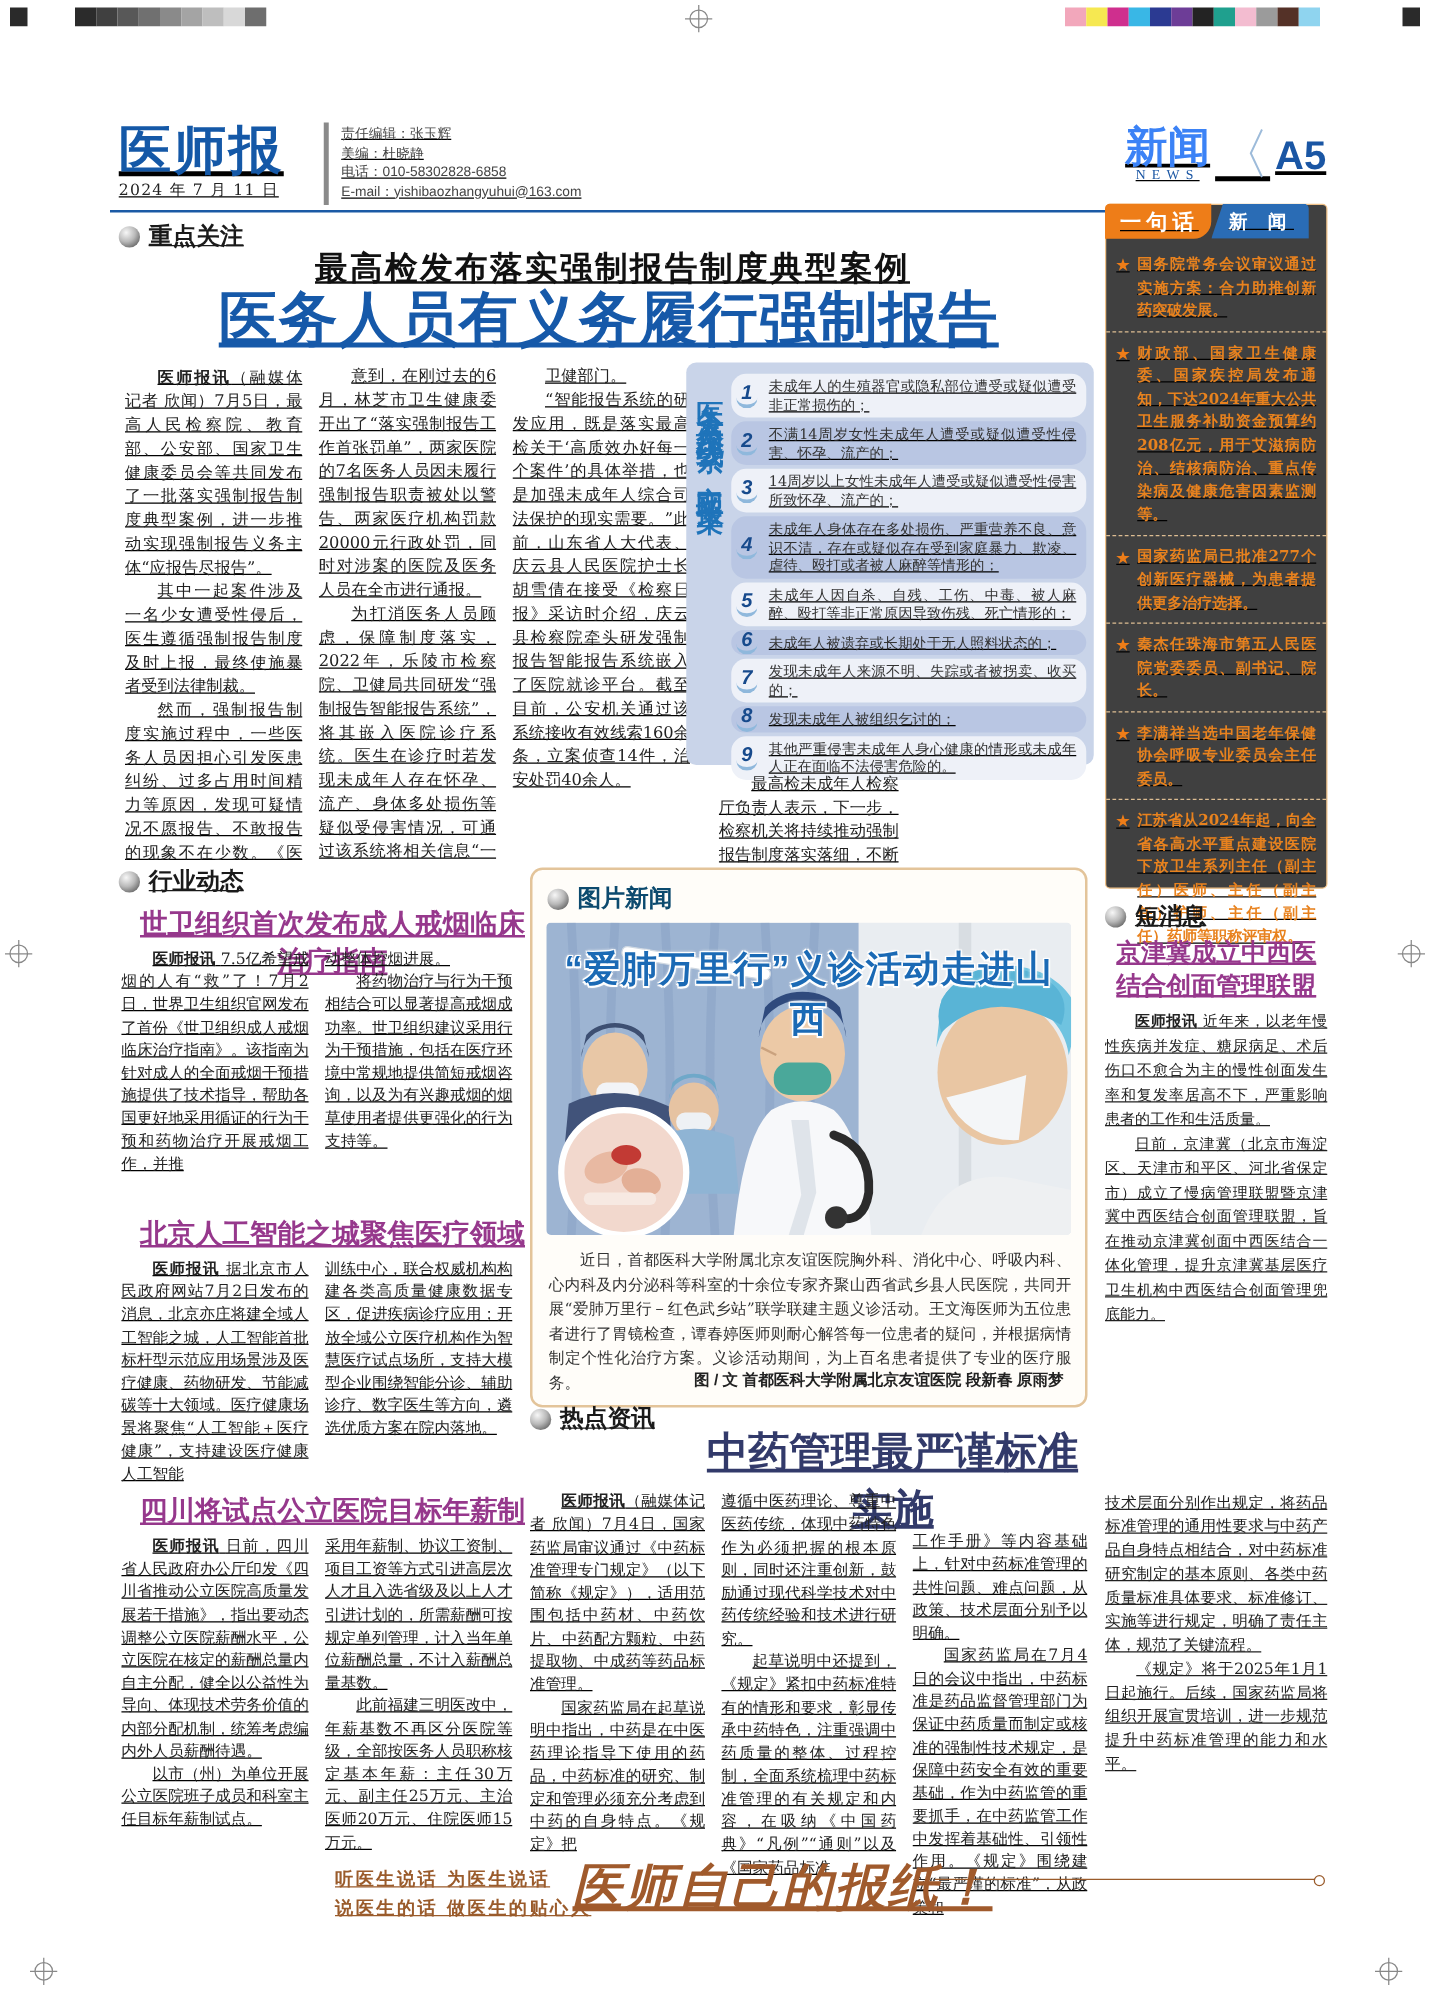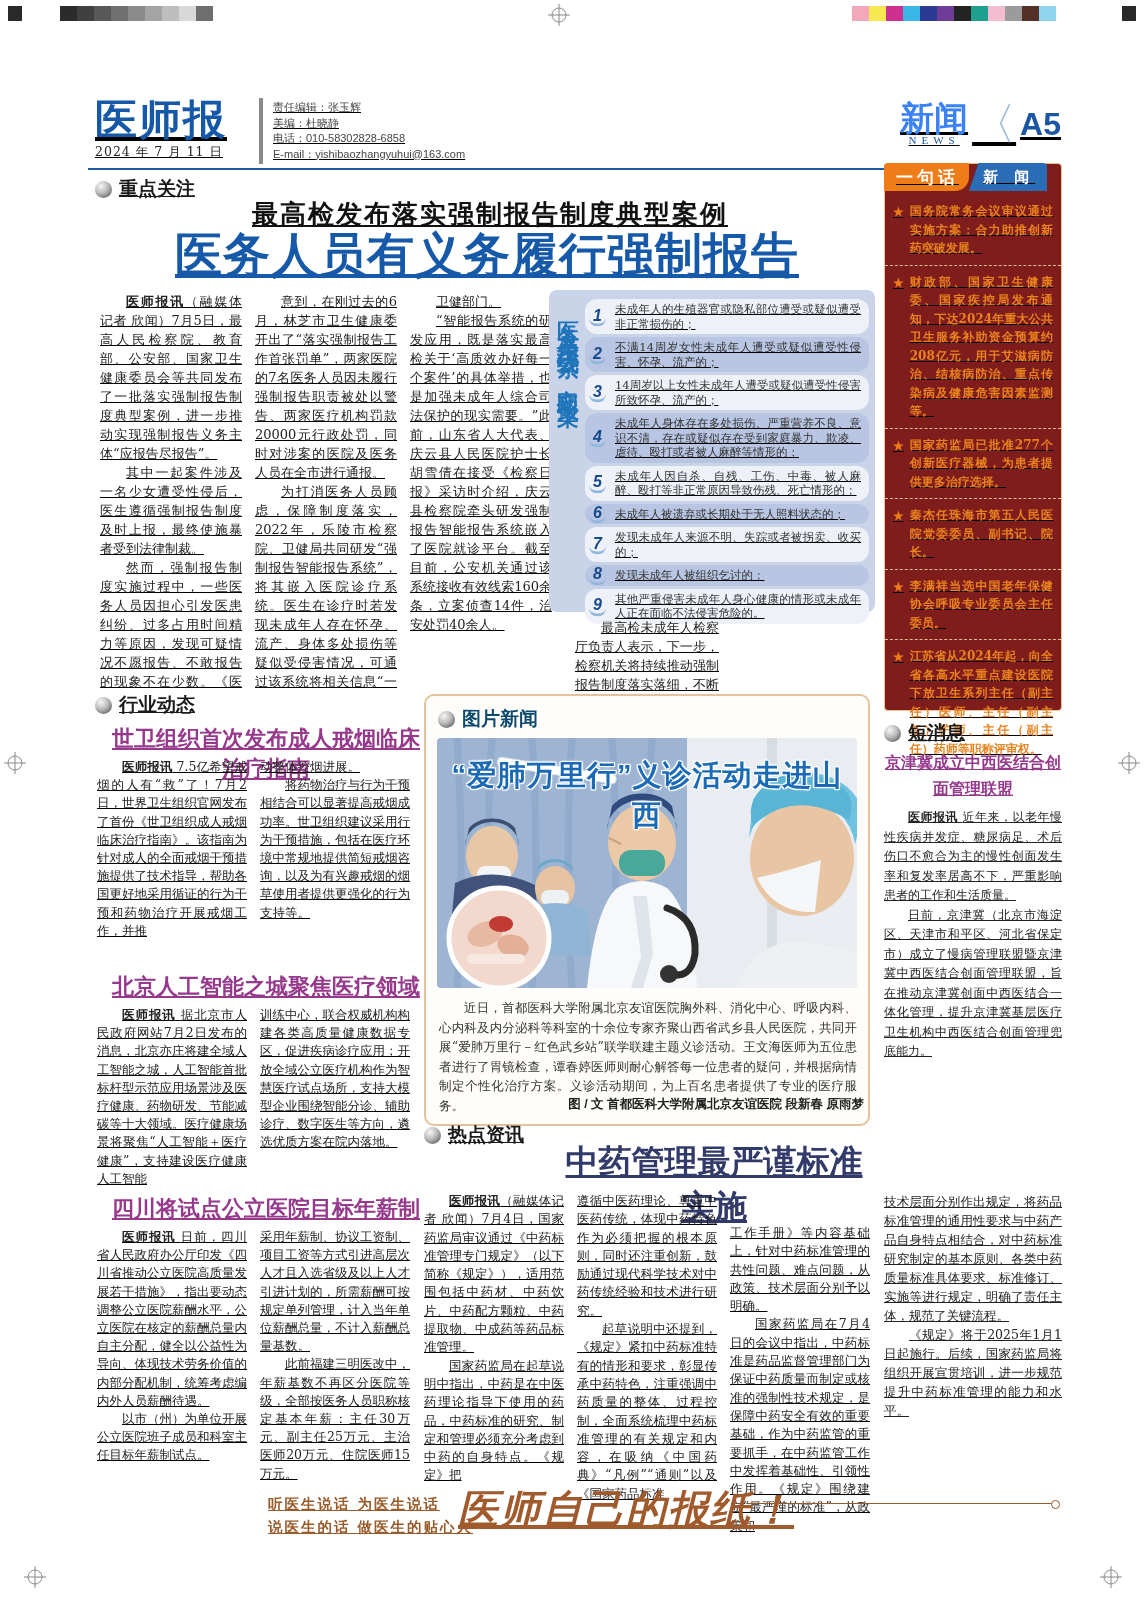--- a/index.html
+++ b/index.html
@@ -45,51 +45,51 @@
   .vtitle{position:absolute;left:4px;top:14px;writing-mode:vertical-rl;font-family:"Liberation Sans",sans-serif;
           font-weight:900;font-size:22px;color:#1f74ba;letter-spacing:5px;height:290px;}
   .pill{position:relative;border-radius:12px;padding:3px 8px 3px 30px;margin:3px 0;font-size:11.5px;line-height:14.5px;color:#333;text-align:justify;}
   .pill:nth-child(odd){background:#b9c6e3;}
   .pill:nth-child(even){background:#eef1f8;}
   .pill .num{position:absolute;left:8px;top:50%;transform:translateY(-58%);font-style:italic;font-weight:900;
              font-size:16px;color:#174a8c;font-family:"Liberation Sans",sans-serif;}
   .pill .num::after{content:"";position:absolute;left:-4px;right:-4px;bottom:-4px;height:7px;
              border-bottom:3px solid #8fb8dc;border-radius:0 0 60% 60%/0 0 100% 100%;}
   
-  .oln{top:163px;left:884px;width:178px;height:548px;background:#7f1d1d;border:1px solid #f0c188;border-radius:4px;box-sizing:border-box;}
+  .oln{top:163px;left:884px;width:178px;height:548px;background:#404040;border:1px solid #f0c188;border-radius:4px;box-sizing:border-box;}
   .oln-head{display:flex;height:28px;margin:-1px 0 4px -1px;font-family:"Liberation Sans",sans-serif;}
   .oln-tab1{background:#ee7d18;color:#fff;font-weight:900;font-size:17px;letter-spacing:4px;padding:3px 10px 0 12px;border-radius:4px 0 14px 0;}
   .oln-tab2{background:#2a6cb5;color:#fff;font-weight:700;font-size:15px;letter-spacing:6px;padding:5px 12px 0 14px;
             clip-path:polygon(12% 0,100% 0,100% 100%,0 100%);border-radius:0 4px 0 0;}
   .oln-item{display:flex;gap:6px;padding:7px 8px;font-size:12px;line-height:18.5px;color:#e8821e;font-weight:700;text-align:justify;}
   .oln-item + .oln-item{border-top:1px dashed #ddbd92;}
   .oln-item .star{color:#ee7d18;font-size:12px;flex:0 0 auto;margin-top:1px;}
   
   .atitle{font-family:"Liberation Sans",sans-serif;font-weight:900;color:#96388c;text-align:center;}
   .ind-title{left:108px;width:316px;font-size:22px;}
   .ind-cols{left:97px;width:313px;gap:13px;}
   .ind-cols .ncol{width:150px;font-size:12.5px;line-height:18.2px;height:100%;}
   
   .pbox{top:694px;left:424px;width:446px;height:432px;border:2px solid #e3c49a;border-radius:10px;box-sizing:border-box;background:#fffdf9;}
   .photo-wrap{position:absolute;top:42px;left:11px;width:420px;height:250px;border-radius:4px;overflow:hidden;}
   .photo-wrap svg{display:block;width:100%;height:100%;}
   .overlay-title{position:absolute;top:18px;left:0;width:100%;text-align:center;font-family:"Liberation Sans",sans-serif;
       font-weight:900;font-size:29px;color:#1b6ab5;letter-spacing:1px;
       text-shadow:0 0 3px #fff,0 0 3px #fff,1px 1px 0 #fff,-1px -1px 0 #fff,1px -1px 0 #fff,-1px 1px 0 #fff;}
   .caption{position:absolute;top:302px;left:13px;width:418px;font-size:12.5px;line-height:19.5px;color:#333;text-align:justify;text-indent:2em;}
-  .credit{position:absolute;top:400px;left:20px;width:418px;font-size:12.5px;font-weight:900;color:#222;text-align:right;
+  .credit{position:absolute;top:400px;left:7px;width:418px;font-size:12.5px;font-weight:900;color:#222;text-align:right;
           font-family:"Liberation Sans",sans-serif;}
   
   .hot-headline{top:1140px;left:556px;width:316px;text-align:center;font-size:33px;font-weight:900;color:#323a6a;
                 font-family:"Liberation Sans",sans-serif;}
   .hot-cols{top:1192px;left:424px;width:447px;height:348px;gap:13px;}
   .hot-cols .ncol{width:140px;font-size:12.5px;line-height:18.3px;height:348px;}
   .hot-col4{top:1192px;left:884px;width:178px;height:300px;font-size:12.5px;line-height:19px;}
   
-  .sn-title{top:750px;left:884px;width:178px;font-size:16px;line-height:26px;}
+  .sn-title{top:750px;left:884px;width:178px;font-size:20px;line-height:26px;}
   .sn-body{top:808px;left:884px;width:178px;height:330px;font-size:12px;line-height:19.5px;}
   
   .ft-slogans{top:1492px;left:268px;font-size:14.5px;line-height:23px;font-weight:900;color:#9a5b2b;letter-spacing:2px;}
   .ft-brand{top:1482px;left:458px;font-size:40px;font-weight:900;color:#a05a2c;font-style:italic;letter-spacing:2px;
             font-family:"DejaVu Serif",serif;}
   .ft-line{top:1503px;left:748px;width:305px;height:0;border-top:1.5px solid #9a5b2b;}
   .ft-line::after{content:"";position:absolute;right:-7px;top:-4.5px;width:7px;height:7px;border:1.5px solid #9a5b2b;border-radius:50%;background:#fff;}
 </style>
 </head>
 <body>

